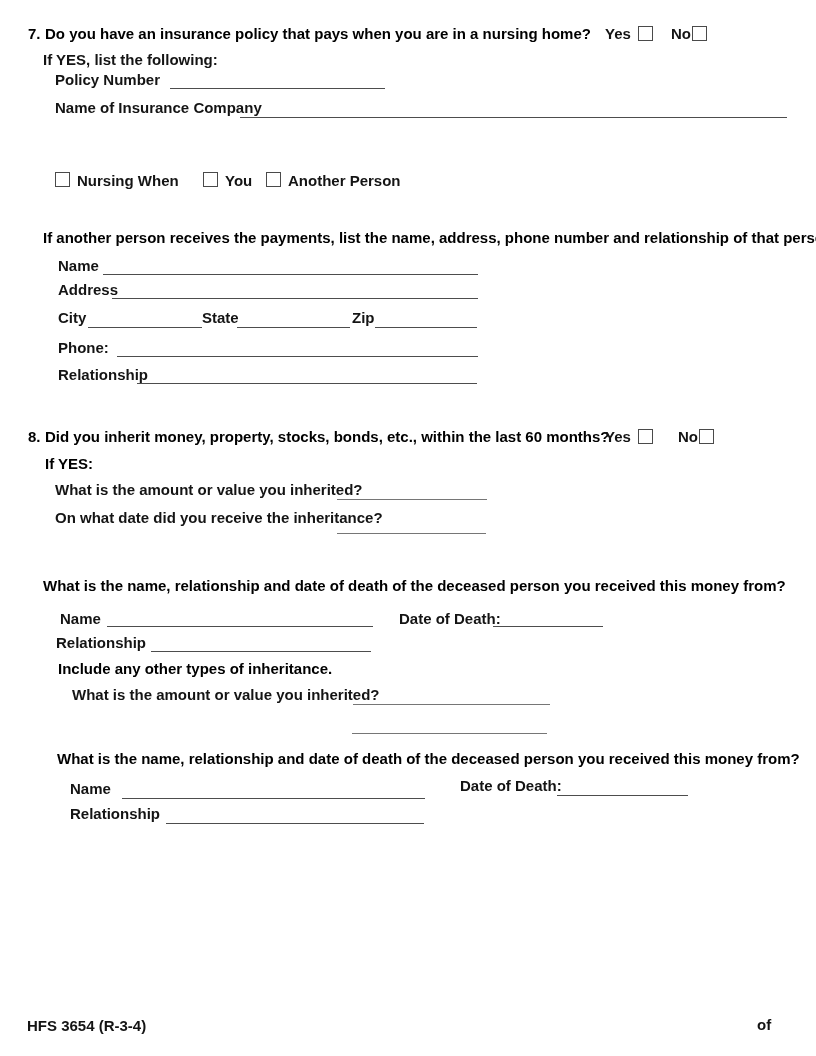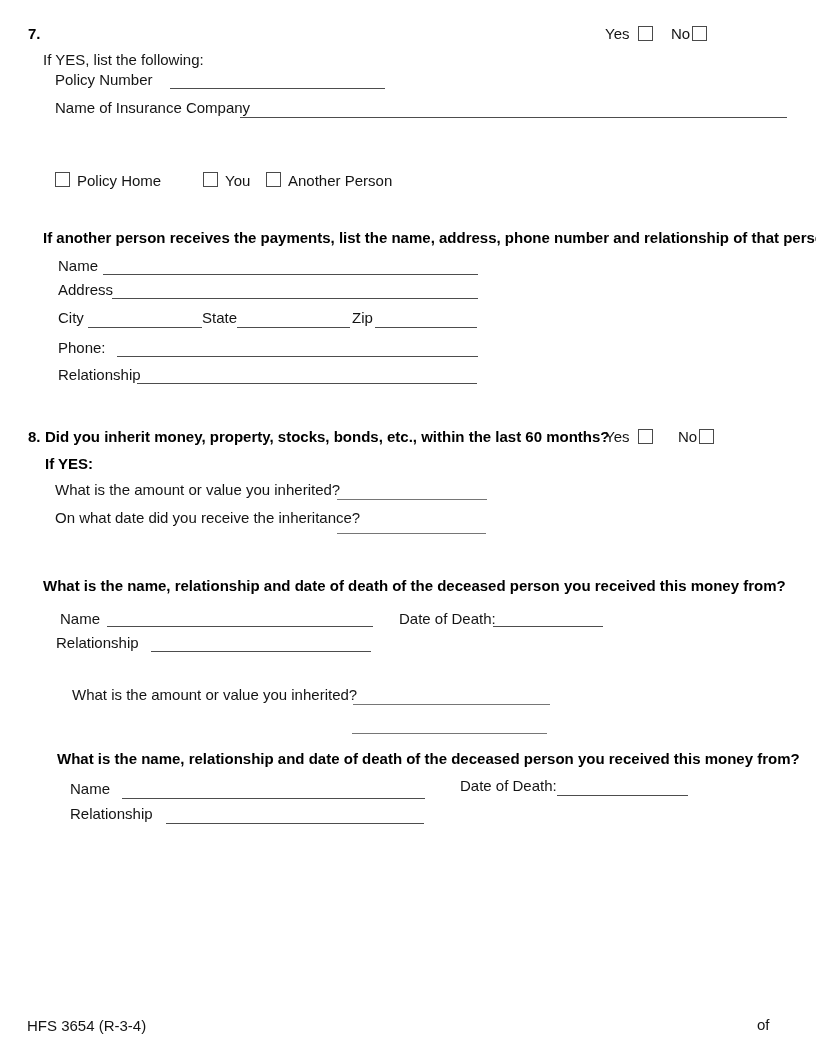--- a/index.html
+++ b/index.html
@@ -6,57 +6,58 @@
   html,body { background:#ffffff; }
   .page {
     position:relative;
     width:816px; height:1056px;
     background:#ffffff;
     font-family:"Liberation Sans", sans-serif;
     font-size:15px;
     color:#141414;
     overflow:hidden;
   }
-  .abs { position:absolute; white-space:nowrap; line-height:16px; }
+  .abs { position:absolute; white-space:nowrap; line-height:16px;font-weight:bold; }
   .b { font-weight:bold; color:#000000; }
   .cb {
     position:absolute;
     width:15px; height:15px;
     border:1.6px solid #4a4a4a;
     background:#ffffff;
   }
   .fl {
     position:absolute;
     height:0;
     border-top:1.4px solid #4d4d4d;
   }
   .fl.light { border-top-color:#767676; }
 </style>
 </head>
 <body>
 
 <div class="page">
 
   <span class="abs b" style="left:28px;top:26px">7.</span>
+  <span class="abs b" style="left:45px;top:26px">Do you have an insurance policy that pays when you are in a nursing home?</span>
   <span class="abs" style="left:605px;top:26px">Yes</span>
   <div class="cb" style="left:638px;top:26px"></div>
   <span class="abs" style="left:671px;top:26px">No</span>
   <div class="cb" style="left:692px;top:26px"></div>
 
   <span class="abs" style="left:43px;top:52px">If YES, list the following:</span>
 
   <span class="abs" style="left:55px;top:72px">Policy Number</span>
   <div class="fl" style="left:170px;top:88px;width:215px"></div>
 
   <span class="abs" style="left:55px;top:100px">Name of Insurance Company</span>
   <div class="fl" style="left:240px;top:117px;width:547px"></div>
 
 
   <div class="cb" style="left:55px;top:172px"></div>
-  <span class="abs" style="left:77px;top:173px">Policy Home</span>
+  <span class="abs" style="left:77px;top:173px">Nursing When</span>
   <div class="cb" style="left:203px;top:172px"></div>
   <span class="abs" style="left:225px;top:173px">You</span>
   <div class="cb" style="left:266px;top:172px"></div>
   <span class="abs" style="left:288px;top:173px">Another Person</span>
 
   <span class="abs b" style="left:43px;top:230px">If another person receives the payments, list the name, address, phone number and relationship of that person:</span>
 
   <span class="abs" style="left:58px;top:258px">Name</span>
   <div class="fl" style="left:103px;top:274px;width:375px"></div>
 
@@ -94,20 +95,21 @@
   <span class="abs b" style="left:43px;top:578px">What is the name, relationship and date of death of the deceased person you received this money from?</span>
 
   <span class="abs" style="left:60px;top:611px">Name</span>
   <div class="fl" style="left:107px;top:626px;width:266px"></div>
   <span class="abs" style="left:399px;top:611px">Date of Death:</span>
   <div class="fl" style="left:493px;top:626px;width:110px"></div>
 
   <span class="abs" style="left:56px;top:635px">Relationship</span>
   <div class="fl" style="left:151px;top:651px;width:220px"></div>
 
+  <span class="abs b" style="left:58px;top:661px">Include any other types of inheritance.</span>
 
   <span class="abs" style="left:72px;top:687px">What is the amount or value you inherited?</span>
   <div class="fl light" style="left:353px;top:704px;width:197px"></div>
 
   <div class="fl light" style="left:352px;top:733px;width:195px"></div>
 
   <span class="abs b" style="left:57px;top:751px">What is the name, relationship and date of death of the deceased person you received this money from?</span>
 
   <span class="abs" style="left:70px;top:781px">Name</span>
   <div class="fl" style="left:122px;top:798px;width:303px"></div>

